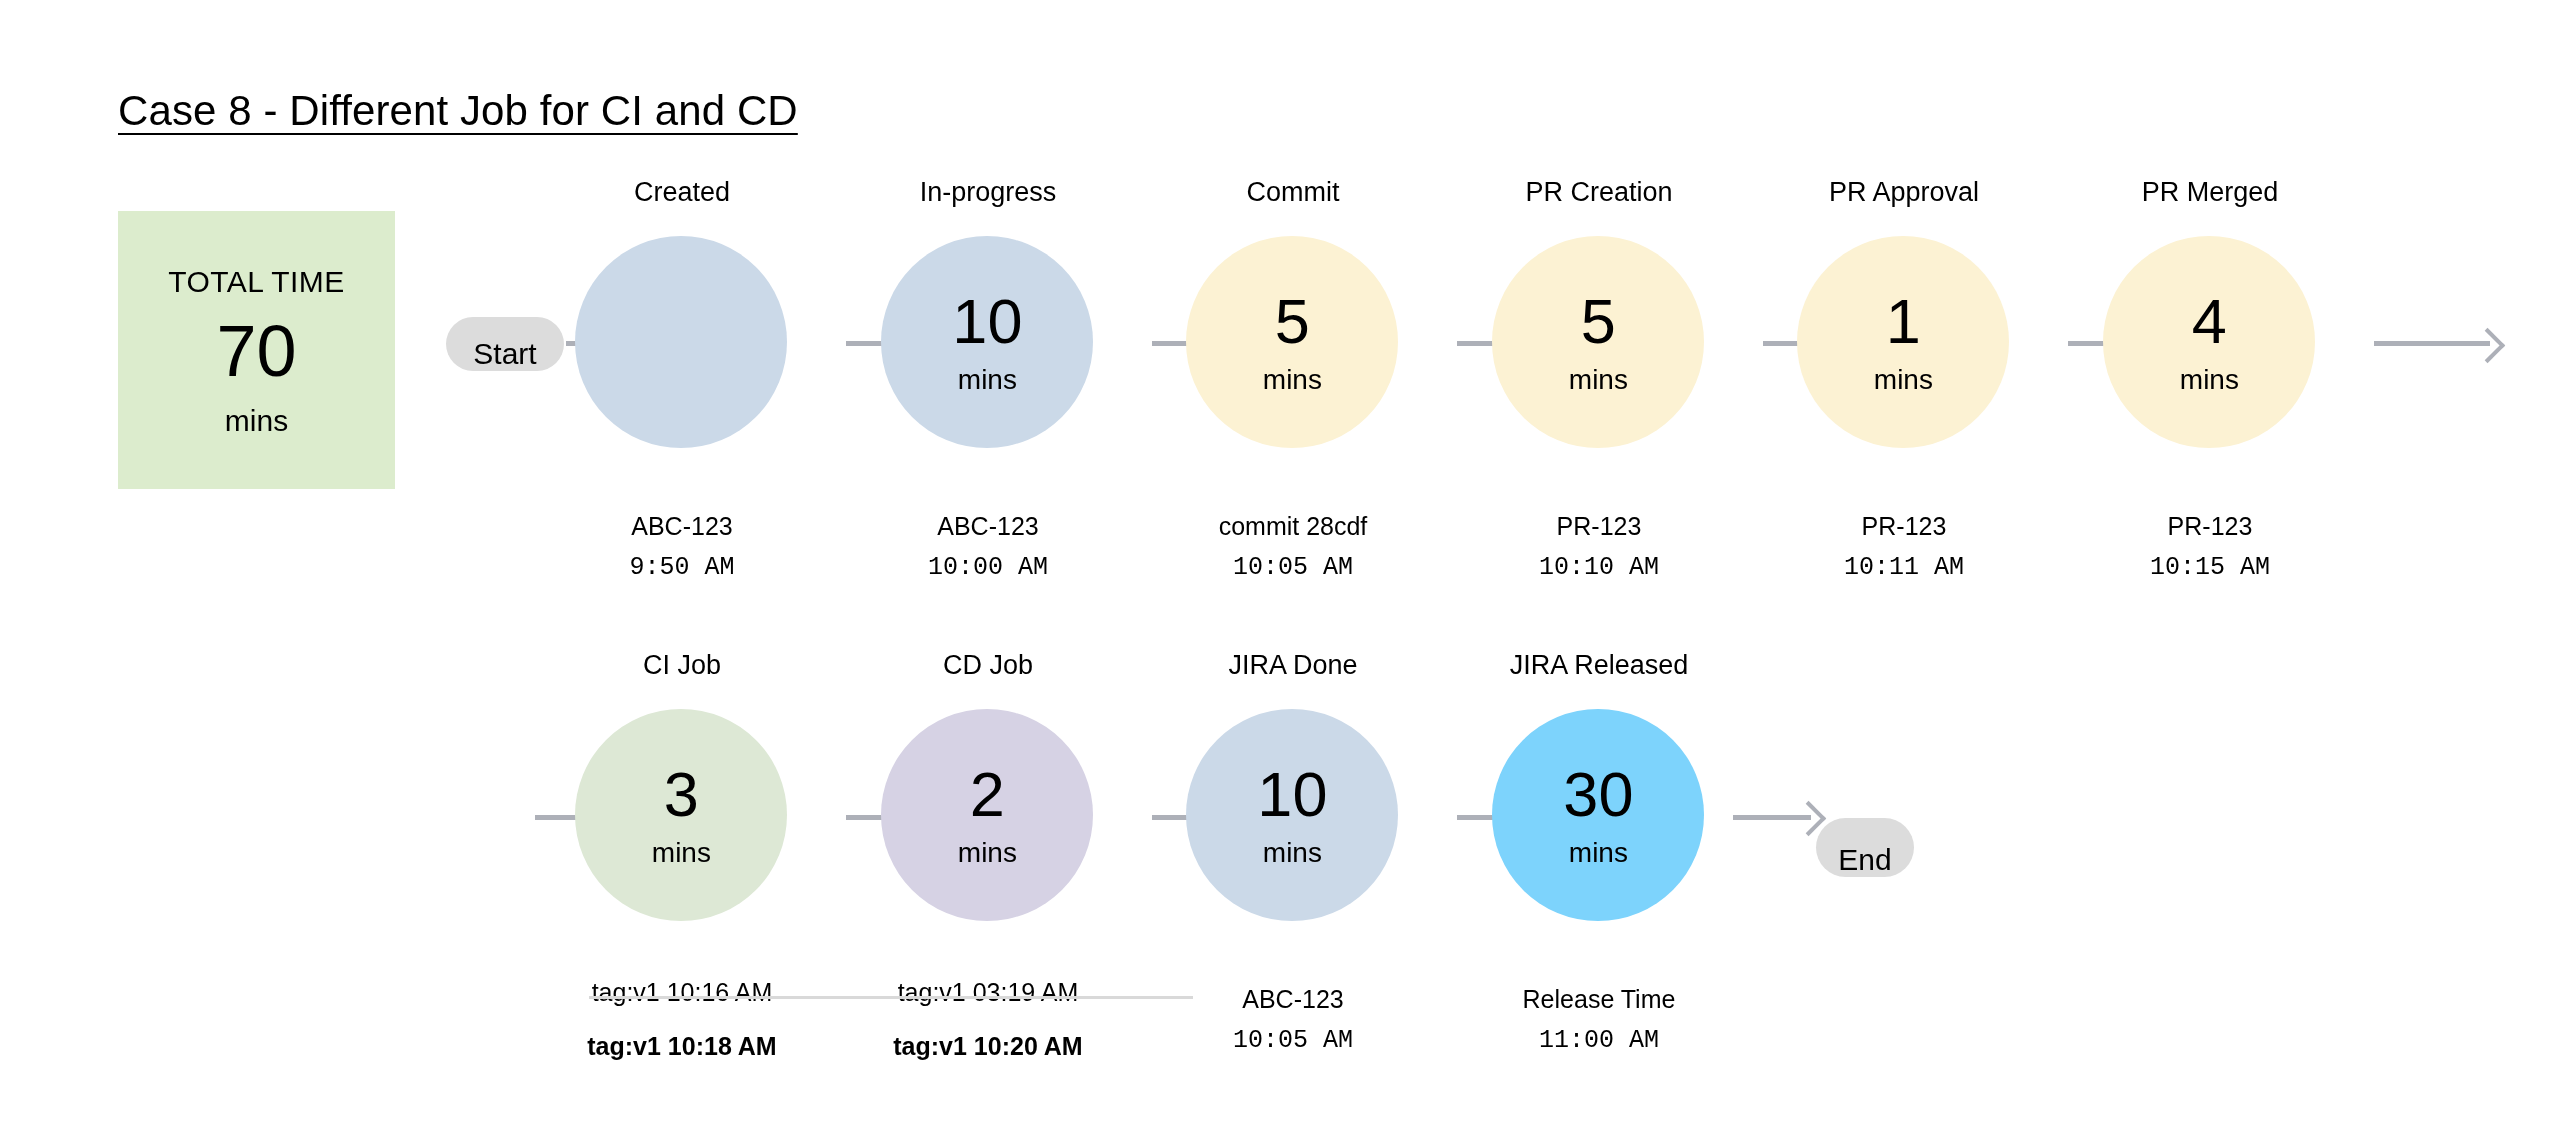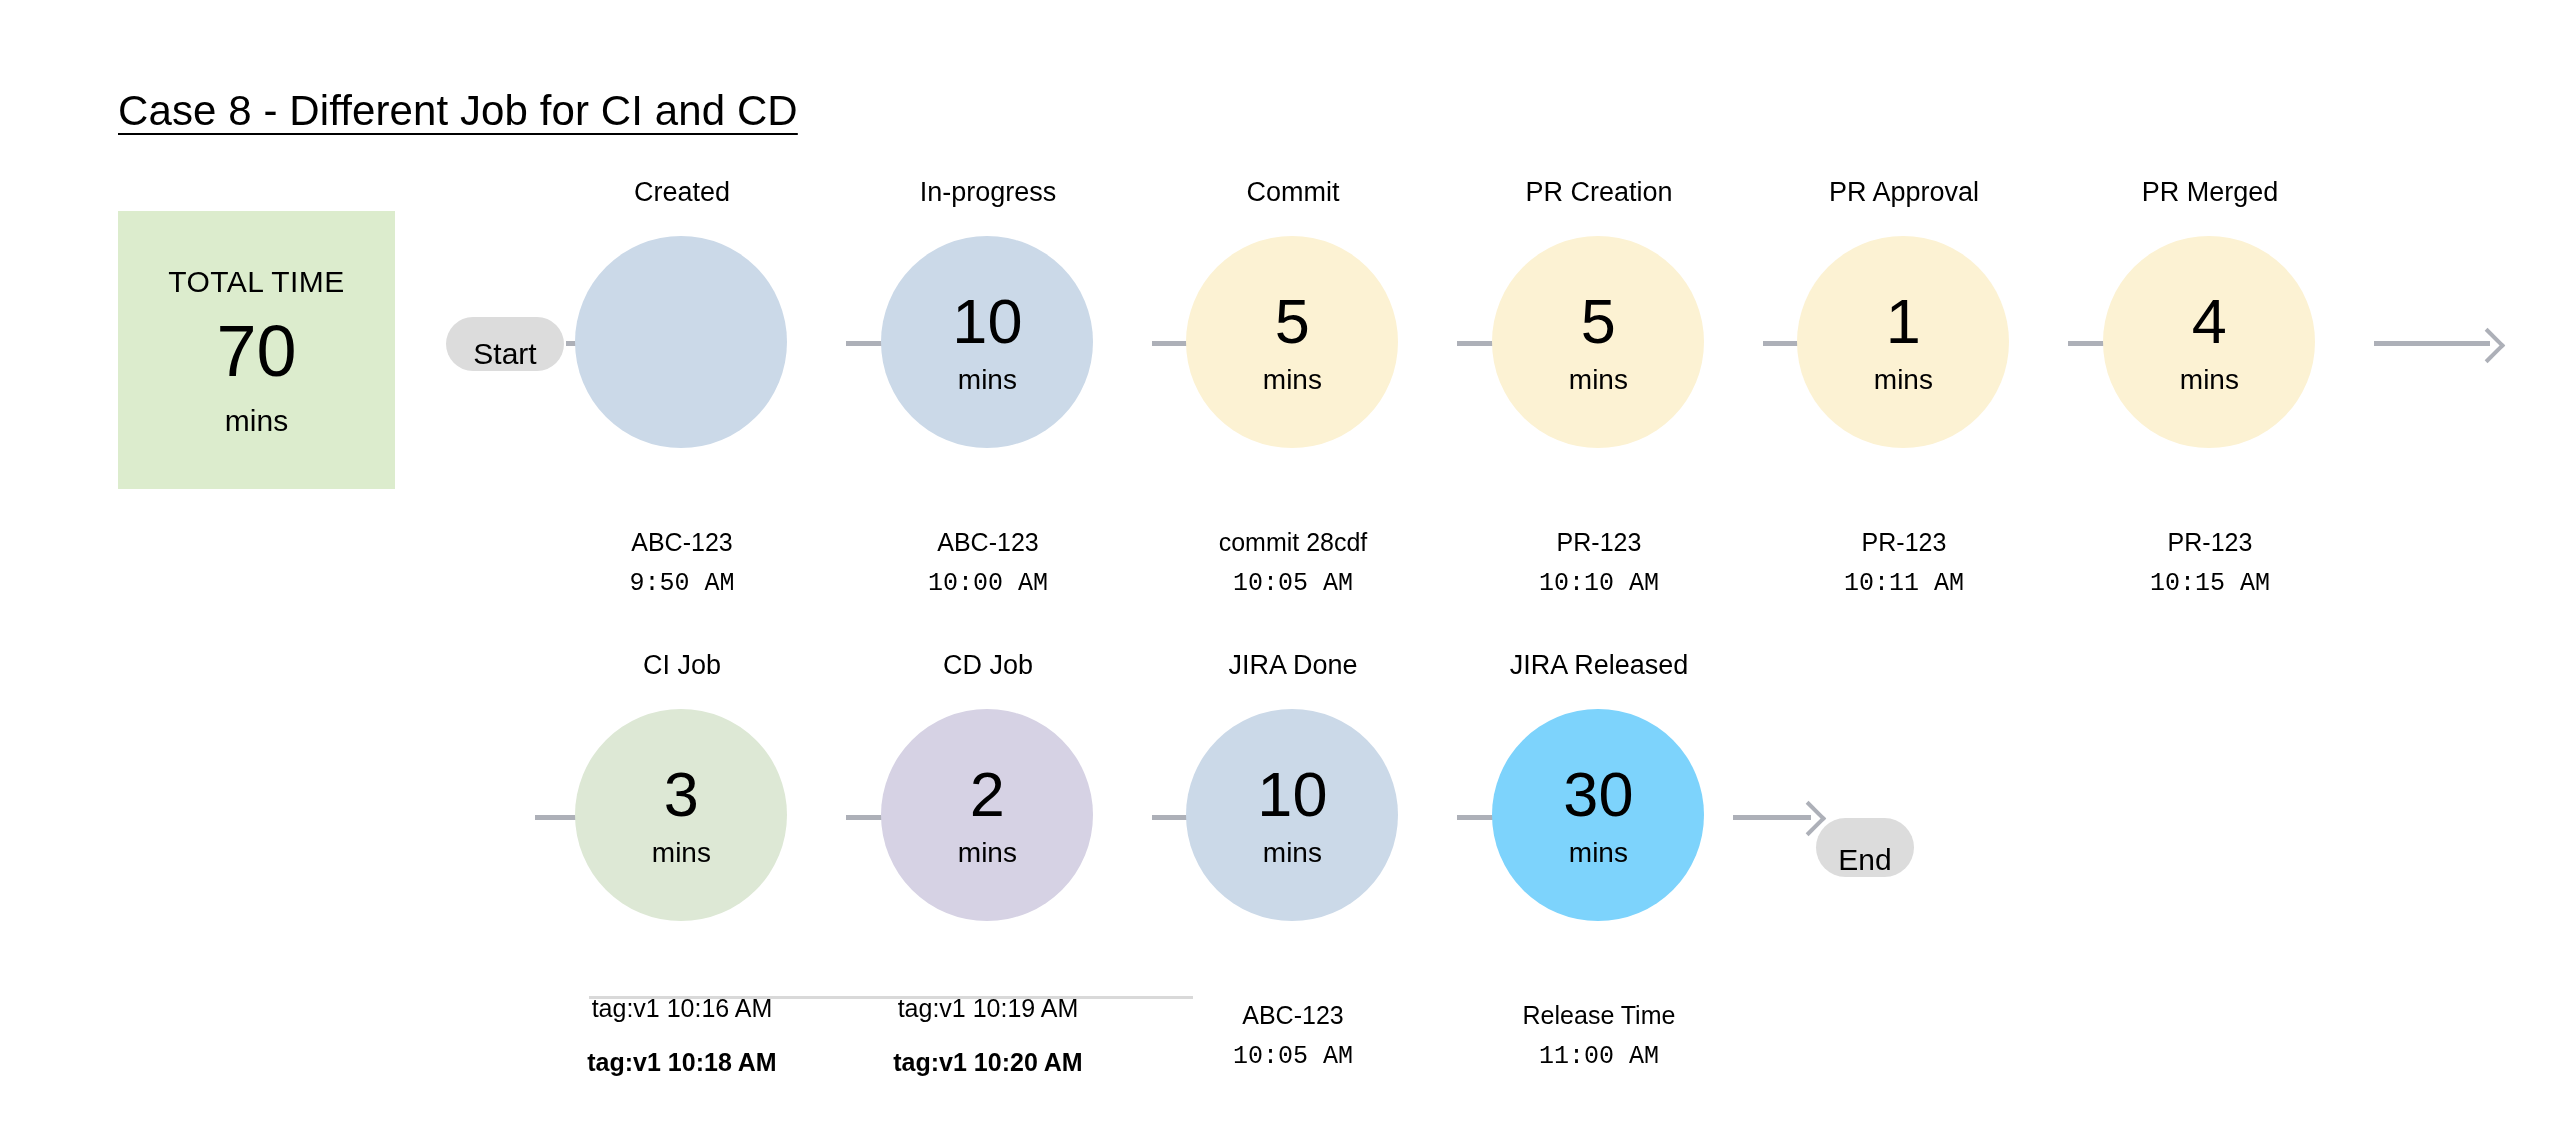--- a/index.html
+++ b/index.html
@@ -52,21 +52,21 @@
     font-size:27px;font-weight:500;white-space:nowrap;line-height:1;
   }
   .node .circle{
     position:absolute;left:16.4px;width:212px;height:212px;border-radius:50%;
     display:flex;flex-direction:column;align-items:center;justify-content:center;
   }
   .node .circle .val{font-size:63px;font-weight:400;line-height:1;}
   .node .circle .unit{font-size:28px;font-weight:400;line-height:1;margin-top:13.4px;}
   .node .caption{
     position:absolute;left:-15px;width:276px;text-align:center;
-    font-size:25px;font-weight:400;line-height:1;white-space:nowrap;margin-top:16px;
+    font-size:25px;font-weight:400;line-height:1;white-space:nowrap;
   }
   .node .caption.c2{font-weight:400;font-family:Liberation Mono, monospace;}
   .node .caption.bold{font-weight:700;}
 
   
   .row1 .node-title{top:0px;}
   .row1 .circle{top:57px;}
   .row1 .caption.c1{top:335px;}
   .row1 .caption.c2{top:376px;}
 
@@ -204,21 +204,21 @@
 
   <div class="conn" style="left:846px;top:815px;width:82px;"></div>
   <div class="arrowhead" style="left:913px;top:806px;"></div>
 
   <div class="node row2" style="left:865px;top:652px;">
     <div class="node-title">CD Job</div>
     <div class="circle" style="background:#d6d2e4;">
       <div class="val">2</div>
       <div class="unit">mins</div>
     </div>
-    <div class="caption split1">tag:v1  10:19 AM</div>
+    <div class="caption split1">tag:v1  03:19 AM</div>
     <div class="caption split2 bold">tag:v1  10:20 AM</div>
   </div>
 
   <div id="caption-divider"></div>
 
   <div class="conn" style="left:1152px;top:815px;width:82px;"></div>
   <div class="arrowhead" style="left:1219px;top:806px;"></div>
 
   <div class="node row2" style="left:1170px;top:652px;">
     <div class="node-title">JIRA Done</div>

